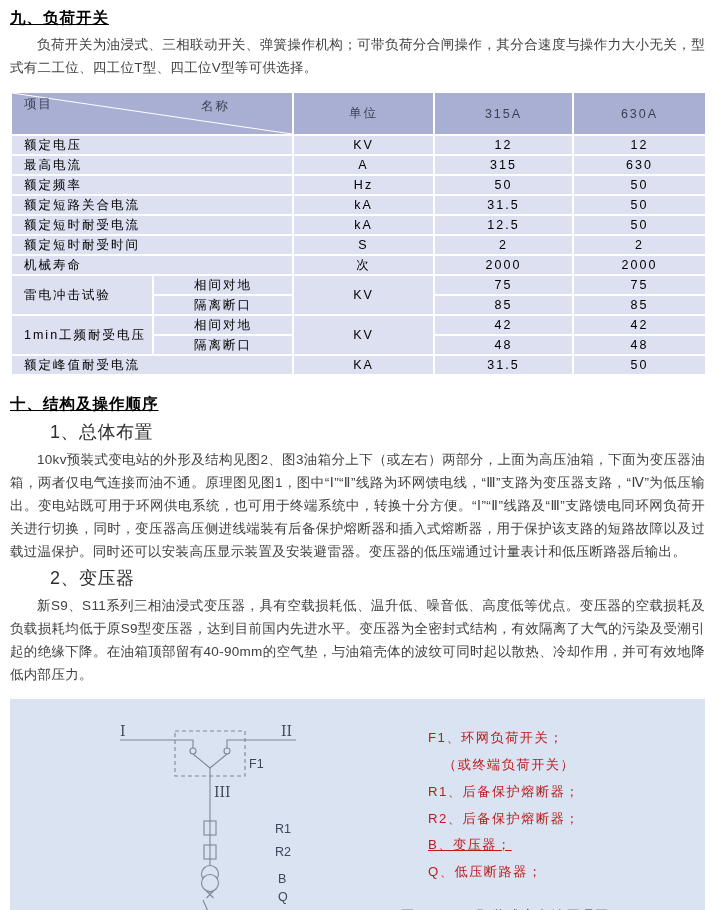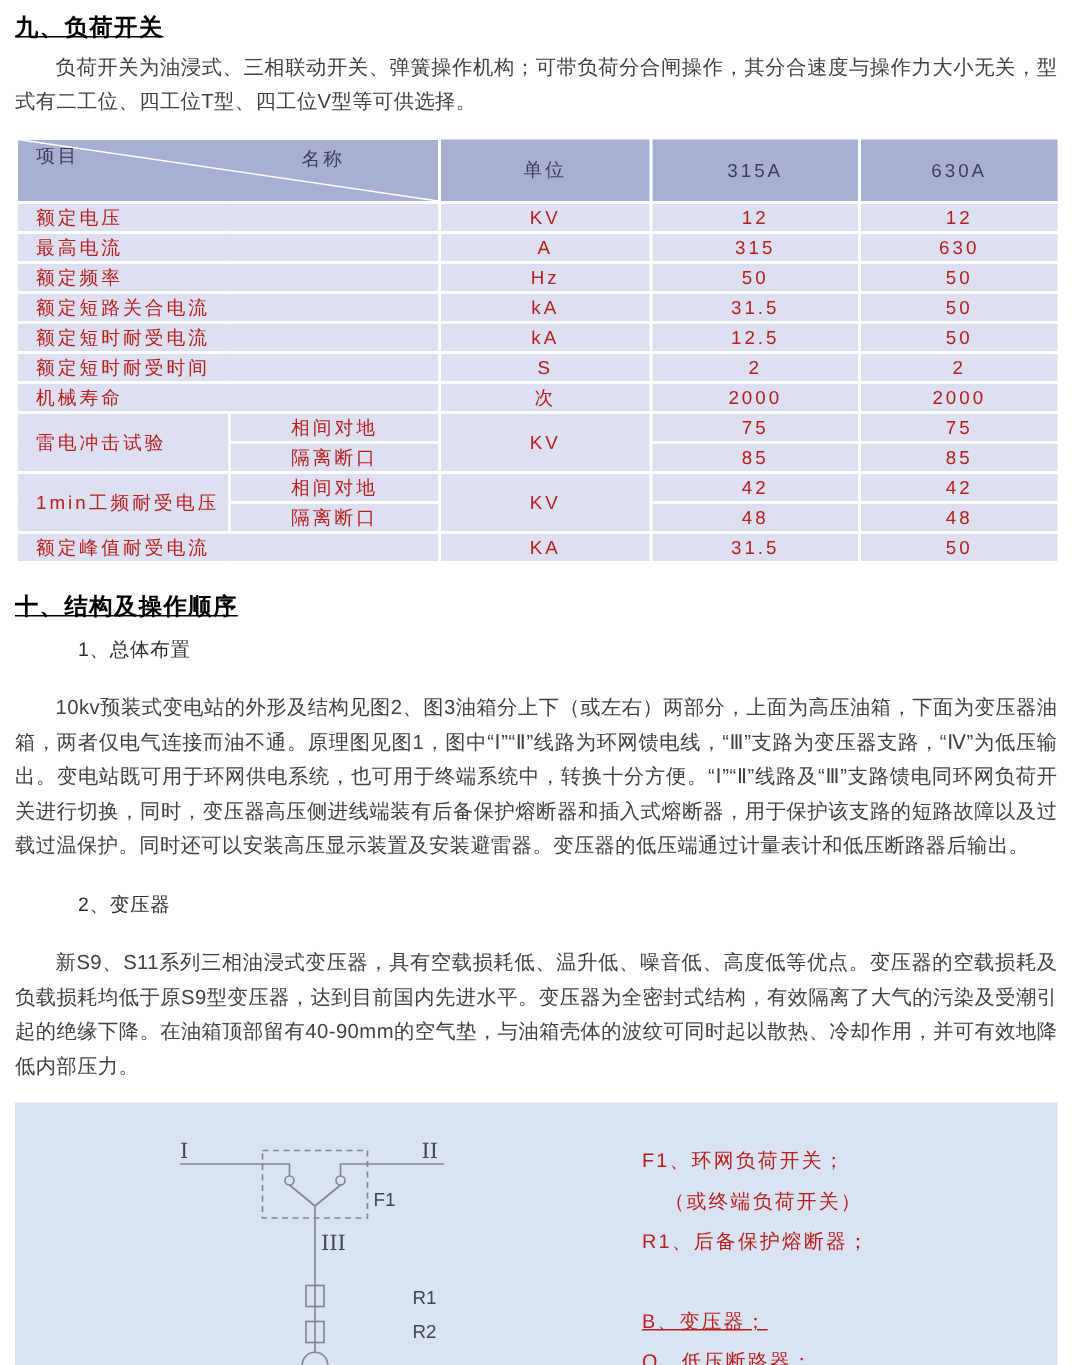--- a/index.html
+++ b/index.html
@@ -3,27 +3,27 @@
 <meta charset="utf-8">
 <style>
   html,body{margin:0;padding:0;}
   body{
     width:715px;height:910px;overflow:hidden;box-sizing:border-box;
     background:#ffffff;padding:8px 10px 0 10px;
     font-family:"Liberation Sans","DejaVu Sans",sans-serif;color:#2b2b2b;
   }
   .section-heading{font-size:15.5px;font-weight:bold;color:#000;margin:0;letter-spacing:1px;text-decoration:underline;}
   .body-text{font-size:13.5px;line-height:23px;text-align:justify;text-indent:2em;margin:4px 0 0 0;color:#404040;letter-spacing:0.3px;}
-  .sub-heading{font-size:13px;line-height:23px;text-indent:2em;margin:16px;color:#2e2e2e;letter-spacing:0.5px;}
+  .sub-heading{font-size:18px;line-height:23px;text-indent:2em;margin:4px;color:#2e2e2e;letter-spacing:0.5px;}
 
   
   table.spec{border-collapse:collapse;table-layout:fixed;width:695px;margin-top:12px;}
   table.spec td{
     border:2px solid #ffffff;background:#dce0f0;height:18px;
-    font-size:12.5px;color:#b91c1c;text-align:center;padding:0;letter-spacing:2px;
+    font-size:12.5px;color:#000000;text-align:center;padding:0;letter-spacing:2px;
   }
   table.spec td.label{text-align:left;padding-left:12px;}
   table.spec tr.hdr td{background:#a9afd3;height:41px;color:#3b3f55;}
   td.corner{position:relative;}
   td.corner svg.diag{position:absolute;left:0;top:0;width:100%;height:100%;}
   .corner-top{position:absolute;top:5px;right:62px;letter-spacing:2px;}
   .corner-bottom{position:absolute;bottom:21px;left:12px;letter-spacing:2px;}
 
   .section-gap{margin-top:18px;}
 
@@ -183,16 +183,17 @@
     <text class="svg-label" x="178" y="182">Q</text>
 
     <polygon points="105,201 115,201 110,211" fill="#4a4f5a"></polygon>
     <path class="sym" d="M110,211 V219"></path>
     <text class="svg-label" x="176" y="207">IV</text>
   </svg>
 
   <div class="legend-line" style="left:418px;top:30px;">F1、环网负荷开关；</div>
   <div class="legend-line" style="left:433px;top:57px;">（或终端负荷开关）</div>
   <div class="legend-line" style="left:418px;top:84px;">R1、后备保护熔断器；</div>
+  <div class="legend-line" style="left:418px;top:111px;">R2、后备保护熔断器；</div>
   <div class="legend-line" style="left:418px;top:137px;text-decoration:underline;">B、变压器；</div>
   <div class="legend-line" style="left:418px;top:164px;">Q、低压断路器；</div>
   <div class="fig-caption" style="left:391px;top:208px;">图1：12KV预装式变电站原理图</div>
 </div>
 
 </body></html>

